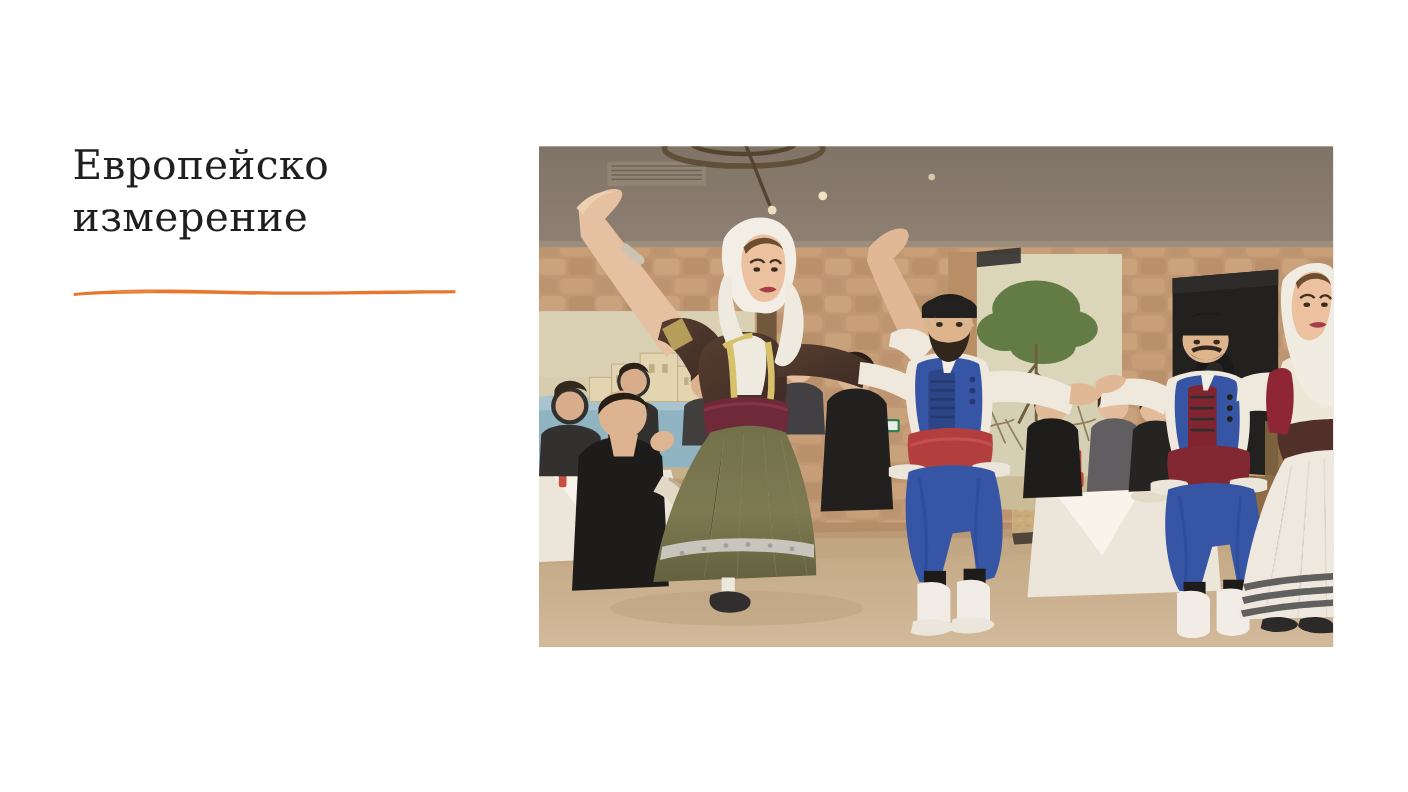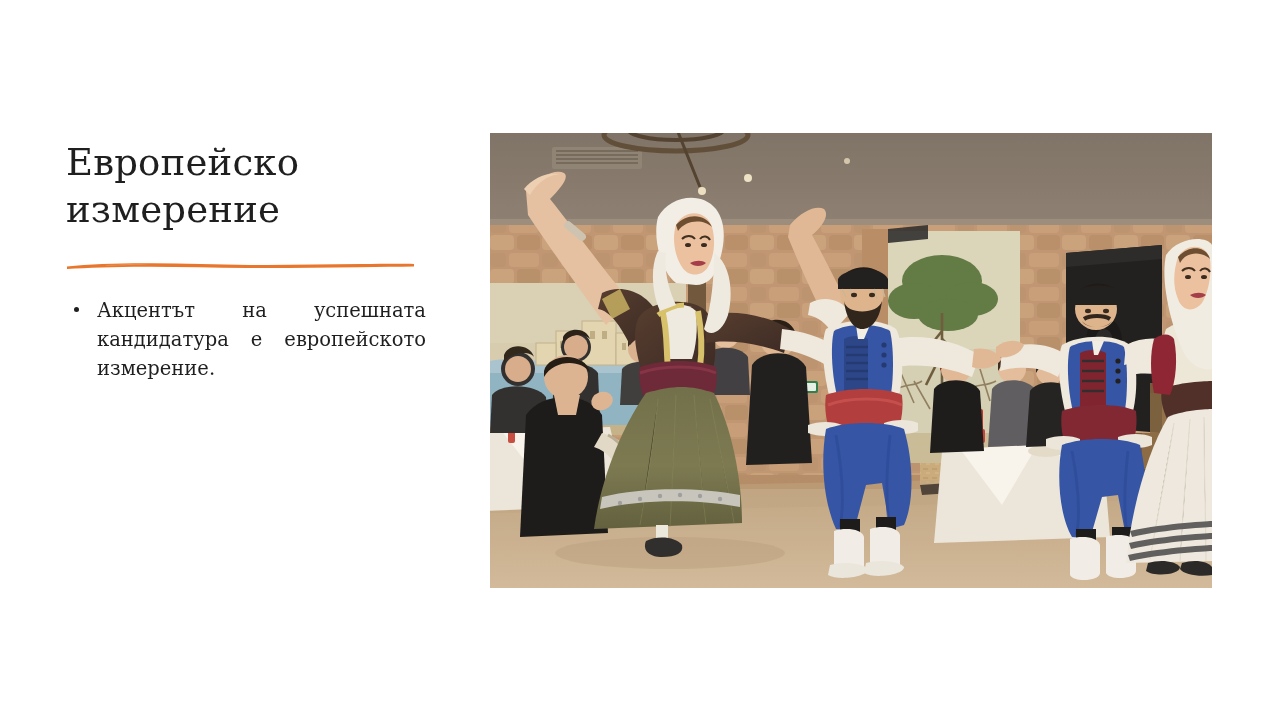--- a/index.html
+++ b/index.html
@@ -18,21 +18,21 @@
     width: 1280px;
     height: 720px;
     background: #ffffff;
     overflow: hidden;
   }
 
   
   .text-col {
     position: absolute;
     left: 66px;
-    top: 140px;
+    top: 128px;
     width: 360px;
   }
   .slide-title {
     font-family: "DejaVu Serif", "Liberation Serif", serif;
     font-size: 37px;
     line-height: 1.26;
     color: #1f1f1f;
     letter-spacing: 0.2px;
     margin: 0;
     font-weight: 400;
@@ -102,24 +102,20 @@
     <svg width="350" height="14" viewBox="0 0 350 14" xmlns="http://www.w3.org/2000/svg">
       <path d="M1,8.4 C24,6.2 52,5.0 86,5.2 C118,5.4 150,6.6 184,6.9
                C220,7.2 258,6.4 296,6.0 C316,5.8 334,5.7 348,5.9
                L348,8.6 C332,8.9 314,9.0 294,9.2 C256,9.6 218,10.2 182,10.0
                C148,9.8 116,8.8 84,8.7 C50,8.6 22,9.6 1,11.0 Z" fill="#E8762C"></path>
       <path d="M40,7.0 C58,6.4 72,6.2 84,6.3 C72,6.9 56,7.3 40,7.6 Z" fill="#F3A26A" opacity="0.85"></path>
     </svg>
   </div>
 
   <div class="bullets">
-    <div class="bullet-item">
-      <span class="bullet-dot"></span>
-      <span>Акцентът на успешната кандидатура е европейското измерение.</span>
-    </div>
   </div>
 
   <div class="photo">
     <svg width="722" height="455" viewBox="0 0 722 455" xmlns="http://www.w3.org/2000/svg">
       <defs>
         <linearGradient id="ceilG" x1="0" y1="0" x2="0" y2="1">
           <stop offset="0" stop-color="#7C7267"></stop>
           <stop offset="1" stop-color="#8C8073"></stop>
         </linearGradient>
         <linearGradient id="floorG" x1="0" y1="0" x2="0" y2="1">

